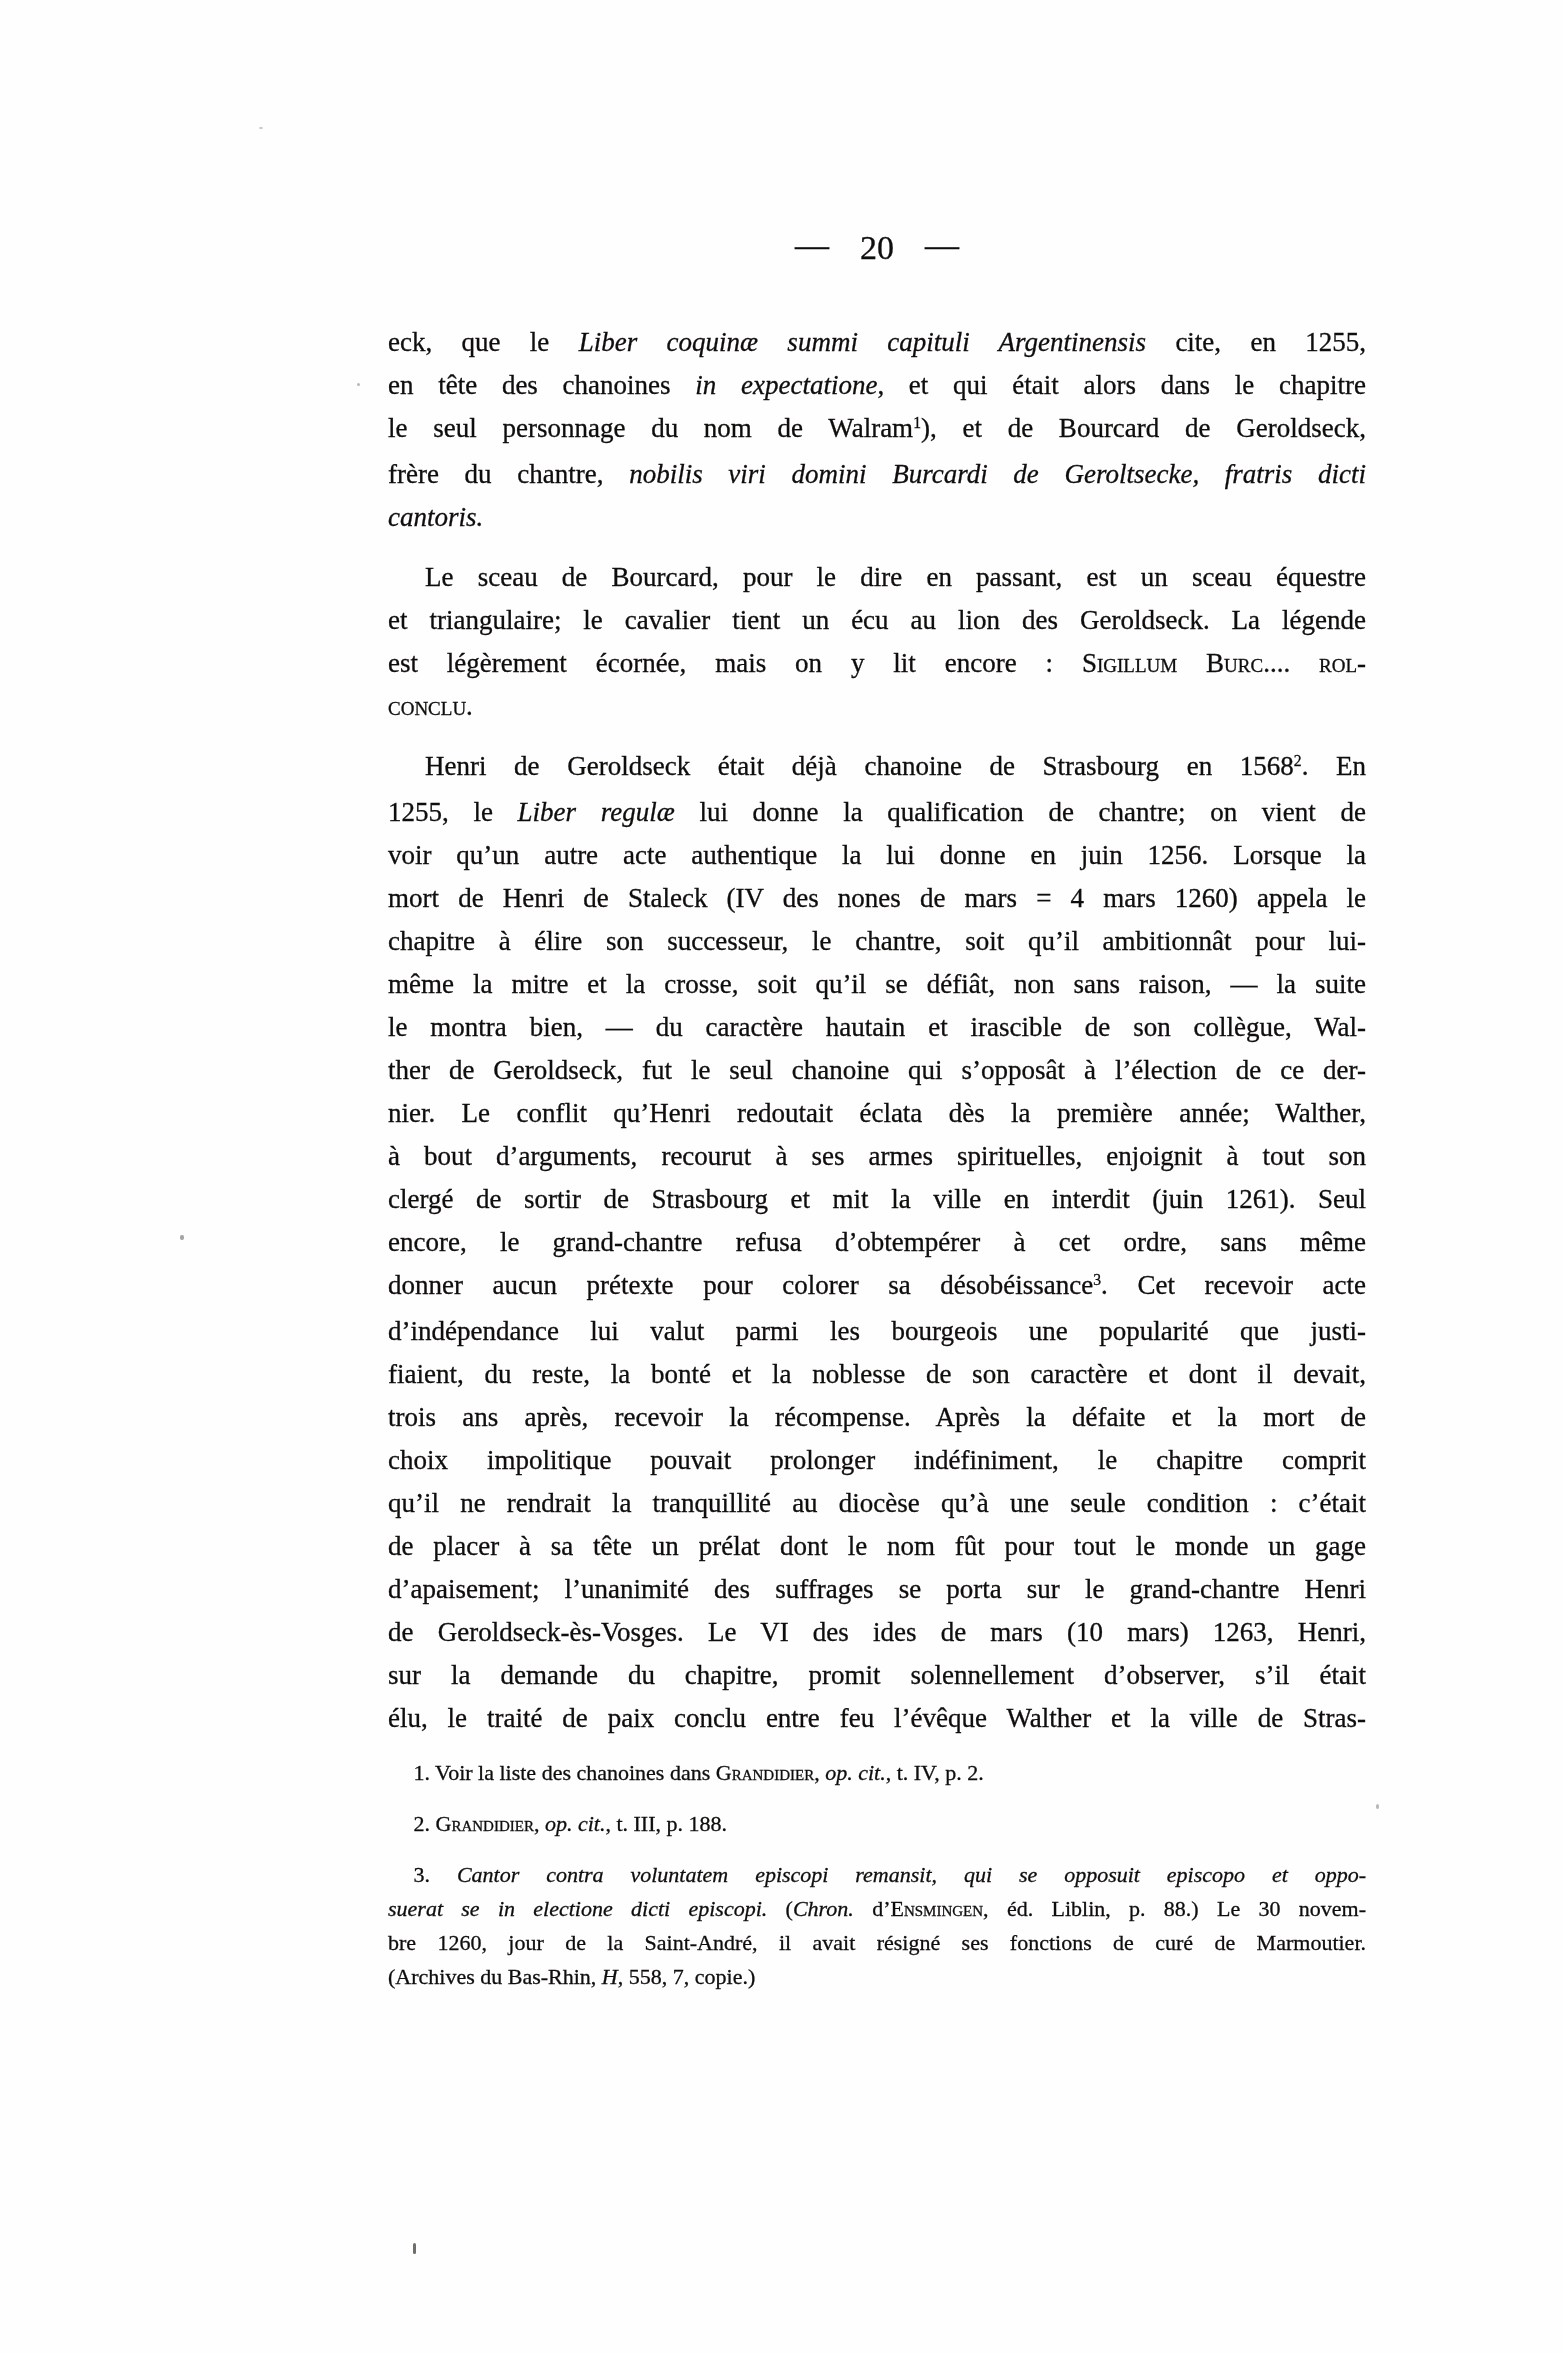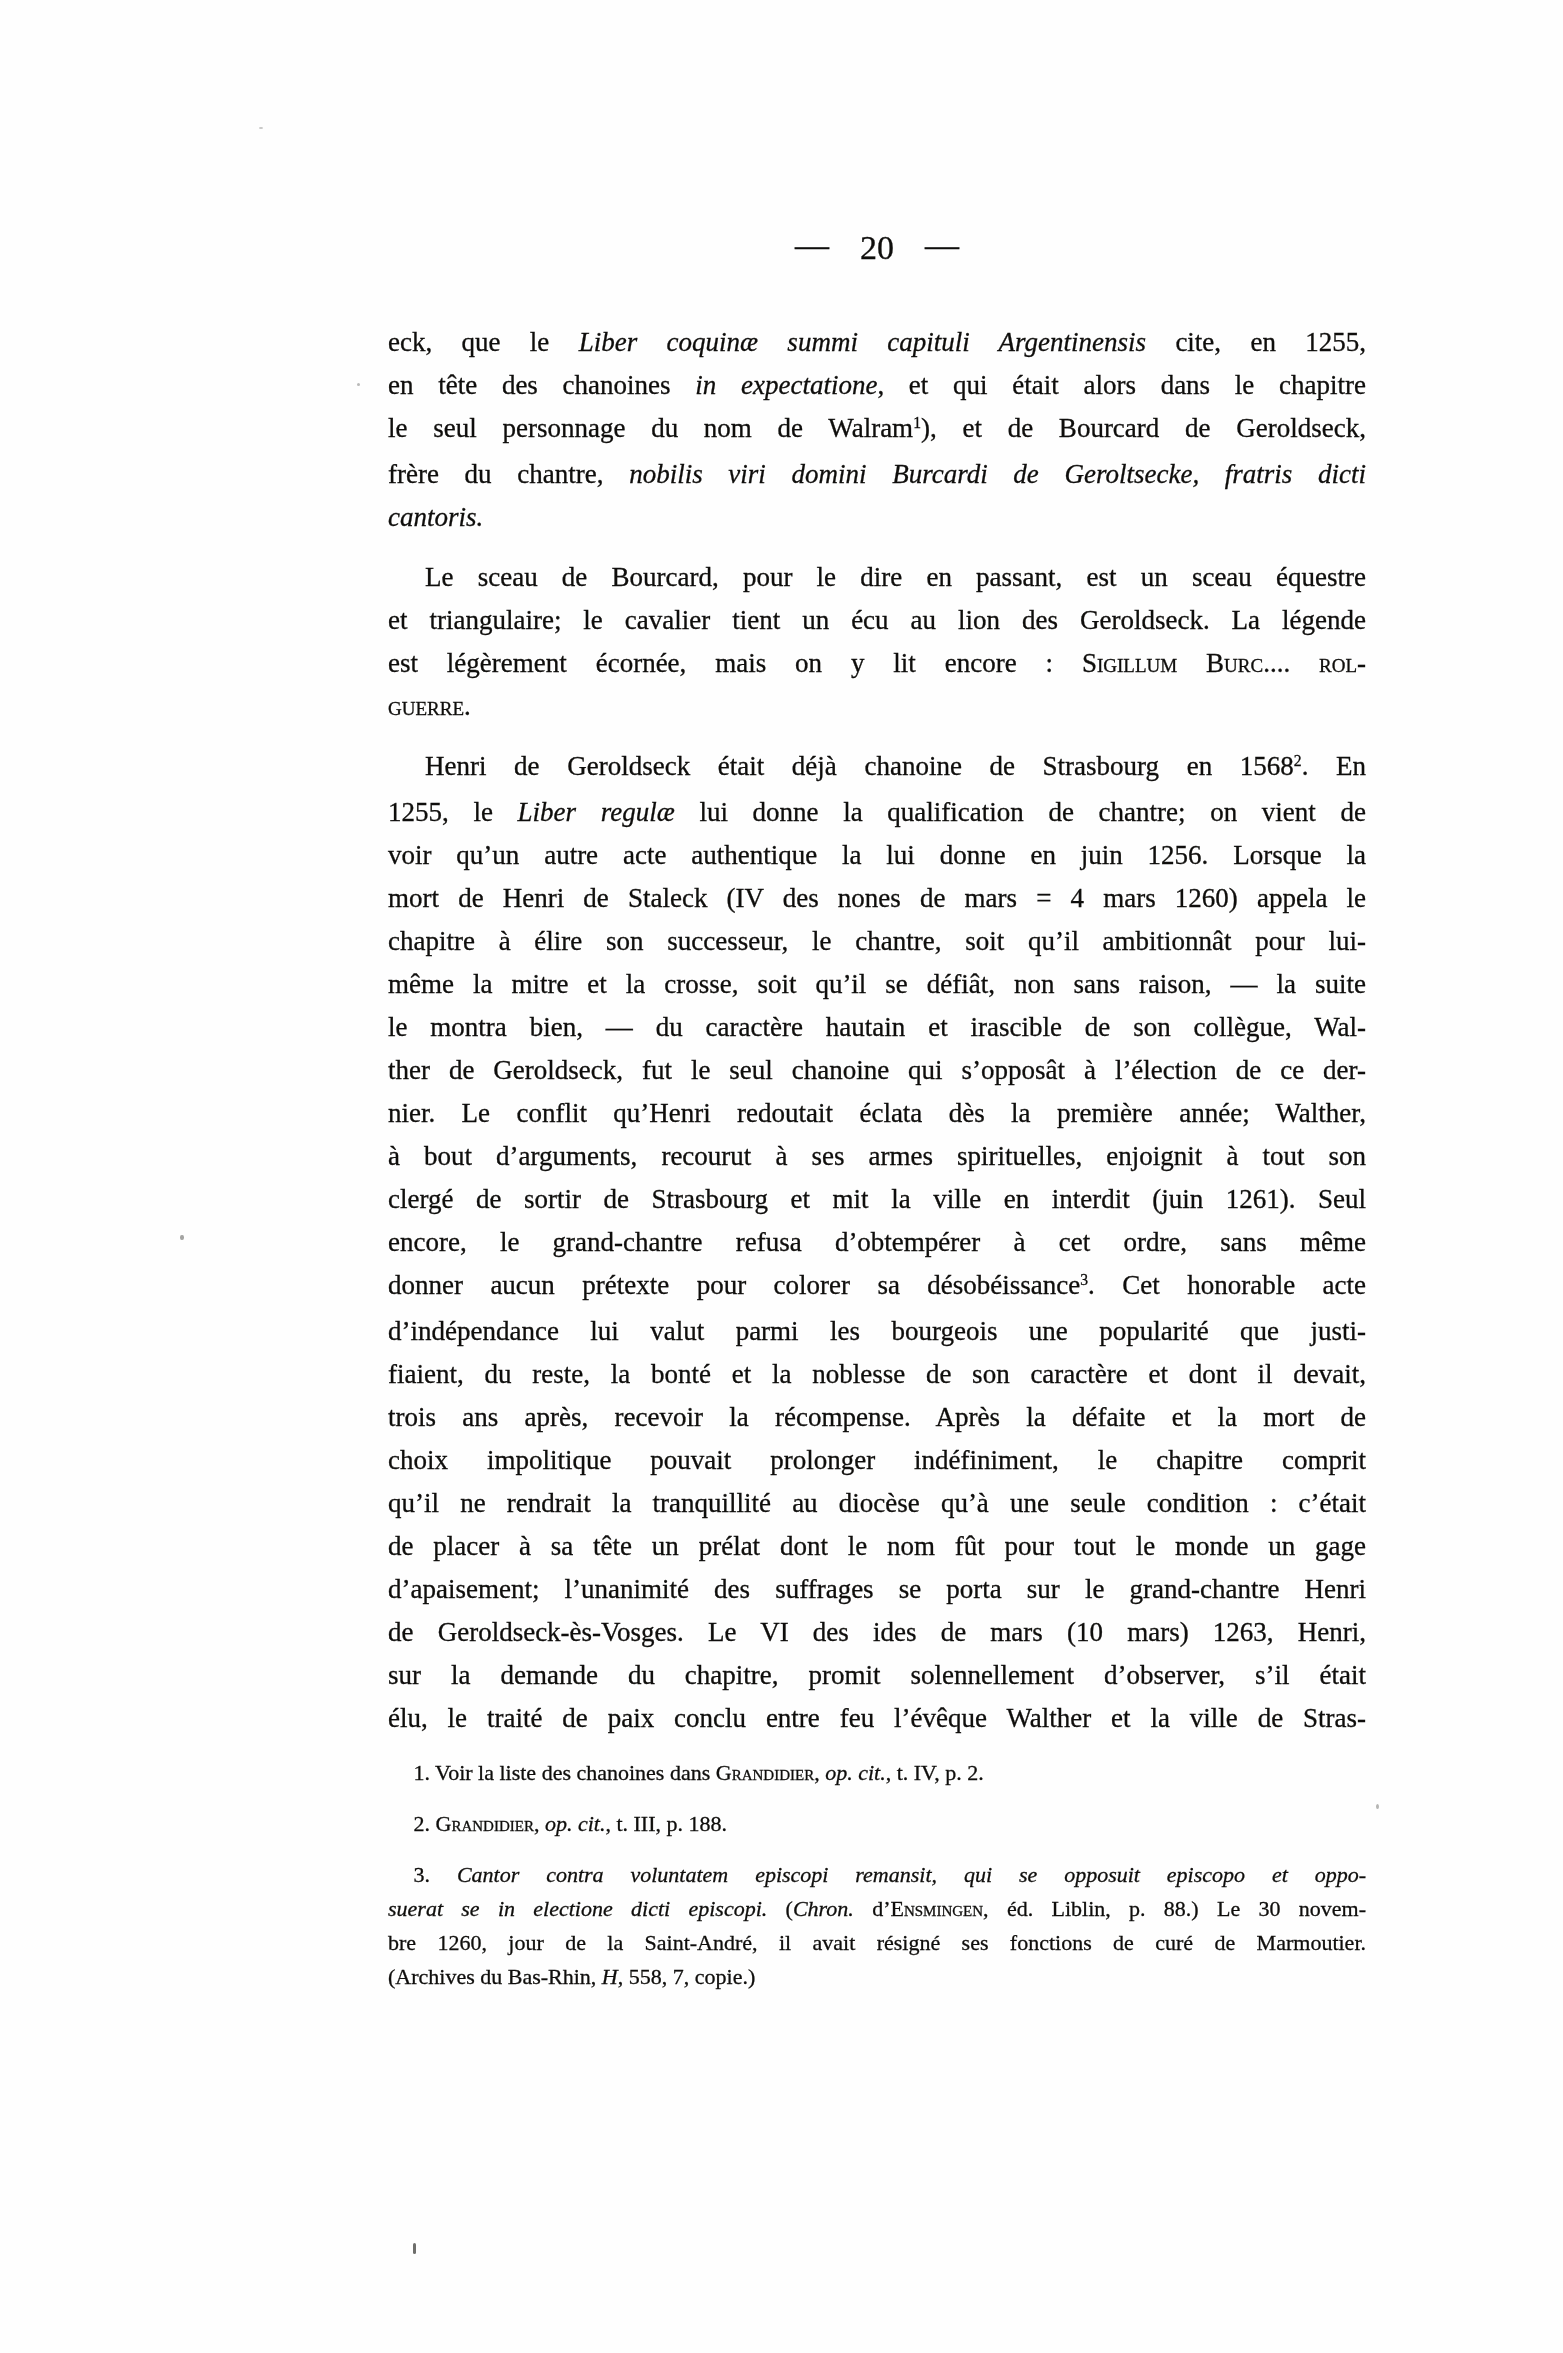--- a/index.html
+++ b/index.html
@@ -94,36 +94,36 @@
         <div class="line"><span>eck, que le </span><span class="it">Liber coquinæ summi capituli Argentinensis</span><span> cite, en 1255,</span></div>
         <div class="line"><span>en tête des chanoines </span><span class="it">in expectatione</span><span>, et qui était alors dans le chapitre</span></div>
         <div class="line"><span>le seul personnage du nom de Walram</span><span class="sup">1</span><span>), et de Bourcard de Geroldseck,</span></div>
         <div class="line"><span>frère du chantre, </span><span class="it">nobilis viri domini Burcardi de Geroltsecke, fratris dicti</span></div>
         <div class="line nj"><span class="it">cantoris.</span></div>
       </div>
       <div class="para">
         <div class="line ind"><span>Le sceau de Bourcard, pour le dire en passant, est un sceau équestre</span></div>
         <div class="line"><span>et triangulaire; le cavalier tient un écu au lion des Geroldseck. La légende</span></div>
         <div class="line"><span>est légèrement écornée, mais on y lit encore : </span><span class="sc">Sigillum Burc.... rol-</span></div>
-        <div class="line nj"><span class="sc">guerre.</span></div>
+        <div class="line nj"><span class="sc">conclu.</span></div>
       </div>
       <div class="para">
         <div class="line ind"><span>Henri de Geroldseck était déjà chanoine de Strasbourg en 1568</span><span class="sup">2</span><span>. En</span></div>
         <div class="line"><span>1255, le </span><span class="it">Liber regulæ</span><span> lui donne la qualification de chantre; on vient de</span></div>
         <div class="line"><span>voir qu’un autre acte authentique la lui donne en juin 1256. Lorsque la</span></div>
         <div class="line"><span>mort de Henri de Staleck (IV des nones de mars = 4 mars 1260) appela le</span></div>
         <div class="line"><span>chapitre à élire son successeur, le chantre, soit qu’il ambitionnât pour lui-</span></div>
         <div class="line"><span>même la mitre et la crosse, soit qu’il se défiât, non sans raison, — la suite</span></div>
         <div class="line"><span>le montra bien, — du caractère hautain et irascible de son collègue, Wal-</span></div>
         <div class="line"><span>ther de Geroldseck, fut le seul chanoine qui s’opposât à l’élection de ce der-</span></div>
         <div class="line"><span>nier. Le conflit qu’Henri redoutait éclata dès la première année; Walther,</span></div>
         <div class="line"><span>à bout d’arguments, recourut à ses armes spirituelles, enjoignit à tout son</span></div>
         <div class="line"><span>clergé de sortir de Strasbourg et mit la ville en interdit (juin 1261). Seul</span></div>
         <div class="line"><span>encore, le grand-chantre refusa d’obtempérer à cet ordre, sans même</span></div>
-        <div class="line"><span>donner aucun prétexte pour colorer sa désobéissance</span><span class="sup">3</span><span>. Cet honorable acte</span></div>
+        <div class="line"><span>donner aucun prétexte pour colorer sa désobéissance</span><span class="sup">3</span><span>. Cet recevoir acte</span></div>
         <div class="line"><span>d’indépendance lui valut parmi les bourgeois une popularité que justi-</span></div>
         <div class="line"><span>fiaient, du reste, la bonté et la noblesse de son caractère et dont il devait,</span></div>
         <div class="line"><span>trois ans après, recevoir la récompense. Après la défaite et la mort de</span></div>
         <div class="line"><span>choix impolitique pouvait prolonger indéfiniment, le chapitre comprit</span></div>
         <div class="line"><span>qu’il ne rendrait la tranquillité au diocèse qu’à une seule condition : c’était</span></div>
         <div class="line"><span>de placer à sa tête un prélat dont le nom fût pour tout le monde un gage</span></div>
         <div class="line"><span>d’apaisement; l’unanimité des suffrages se porta sur le grand-chantre Henri</span></div>
         <div class="line"><span>de Geroldseck-ès-Vosges. Le VI des ides de mars (10 mars) 1263, Henri,</span></div>
         <div class="line"><span>sur la demande du chapitre, promit solennellement d’observer, s’il était</span></div>
         <div class="line"><span>élu, le traité de paix conclu entre feu l’évêque Walther et la ville de Stras-</span></div>

